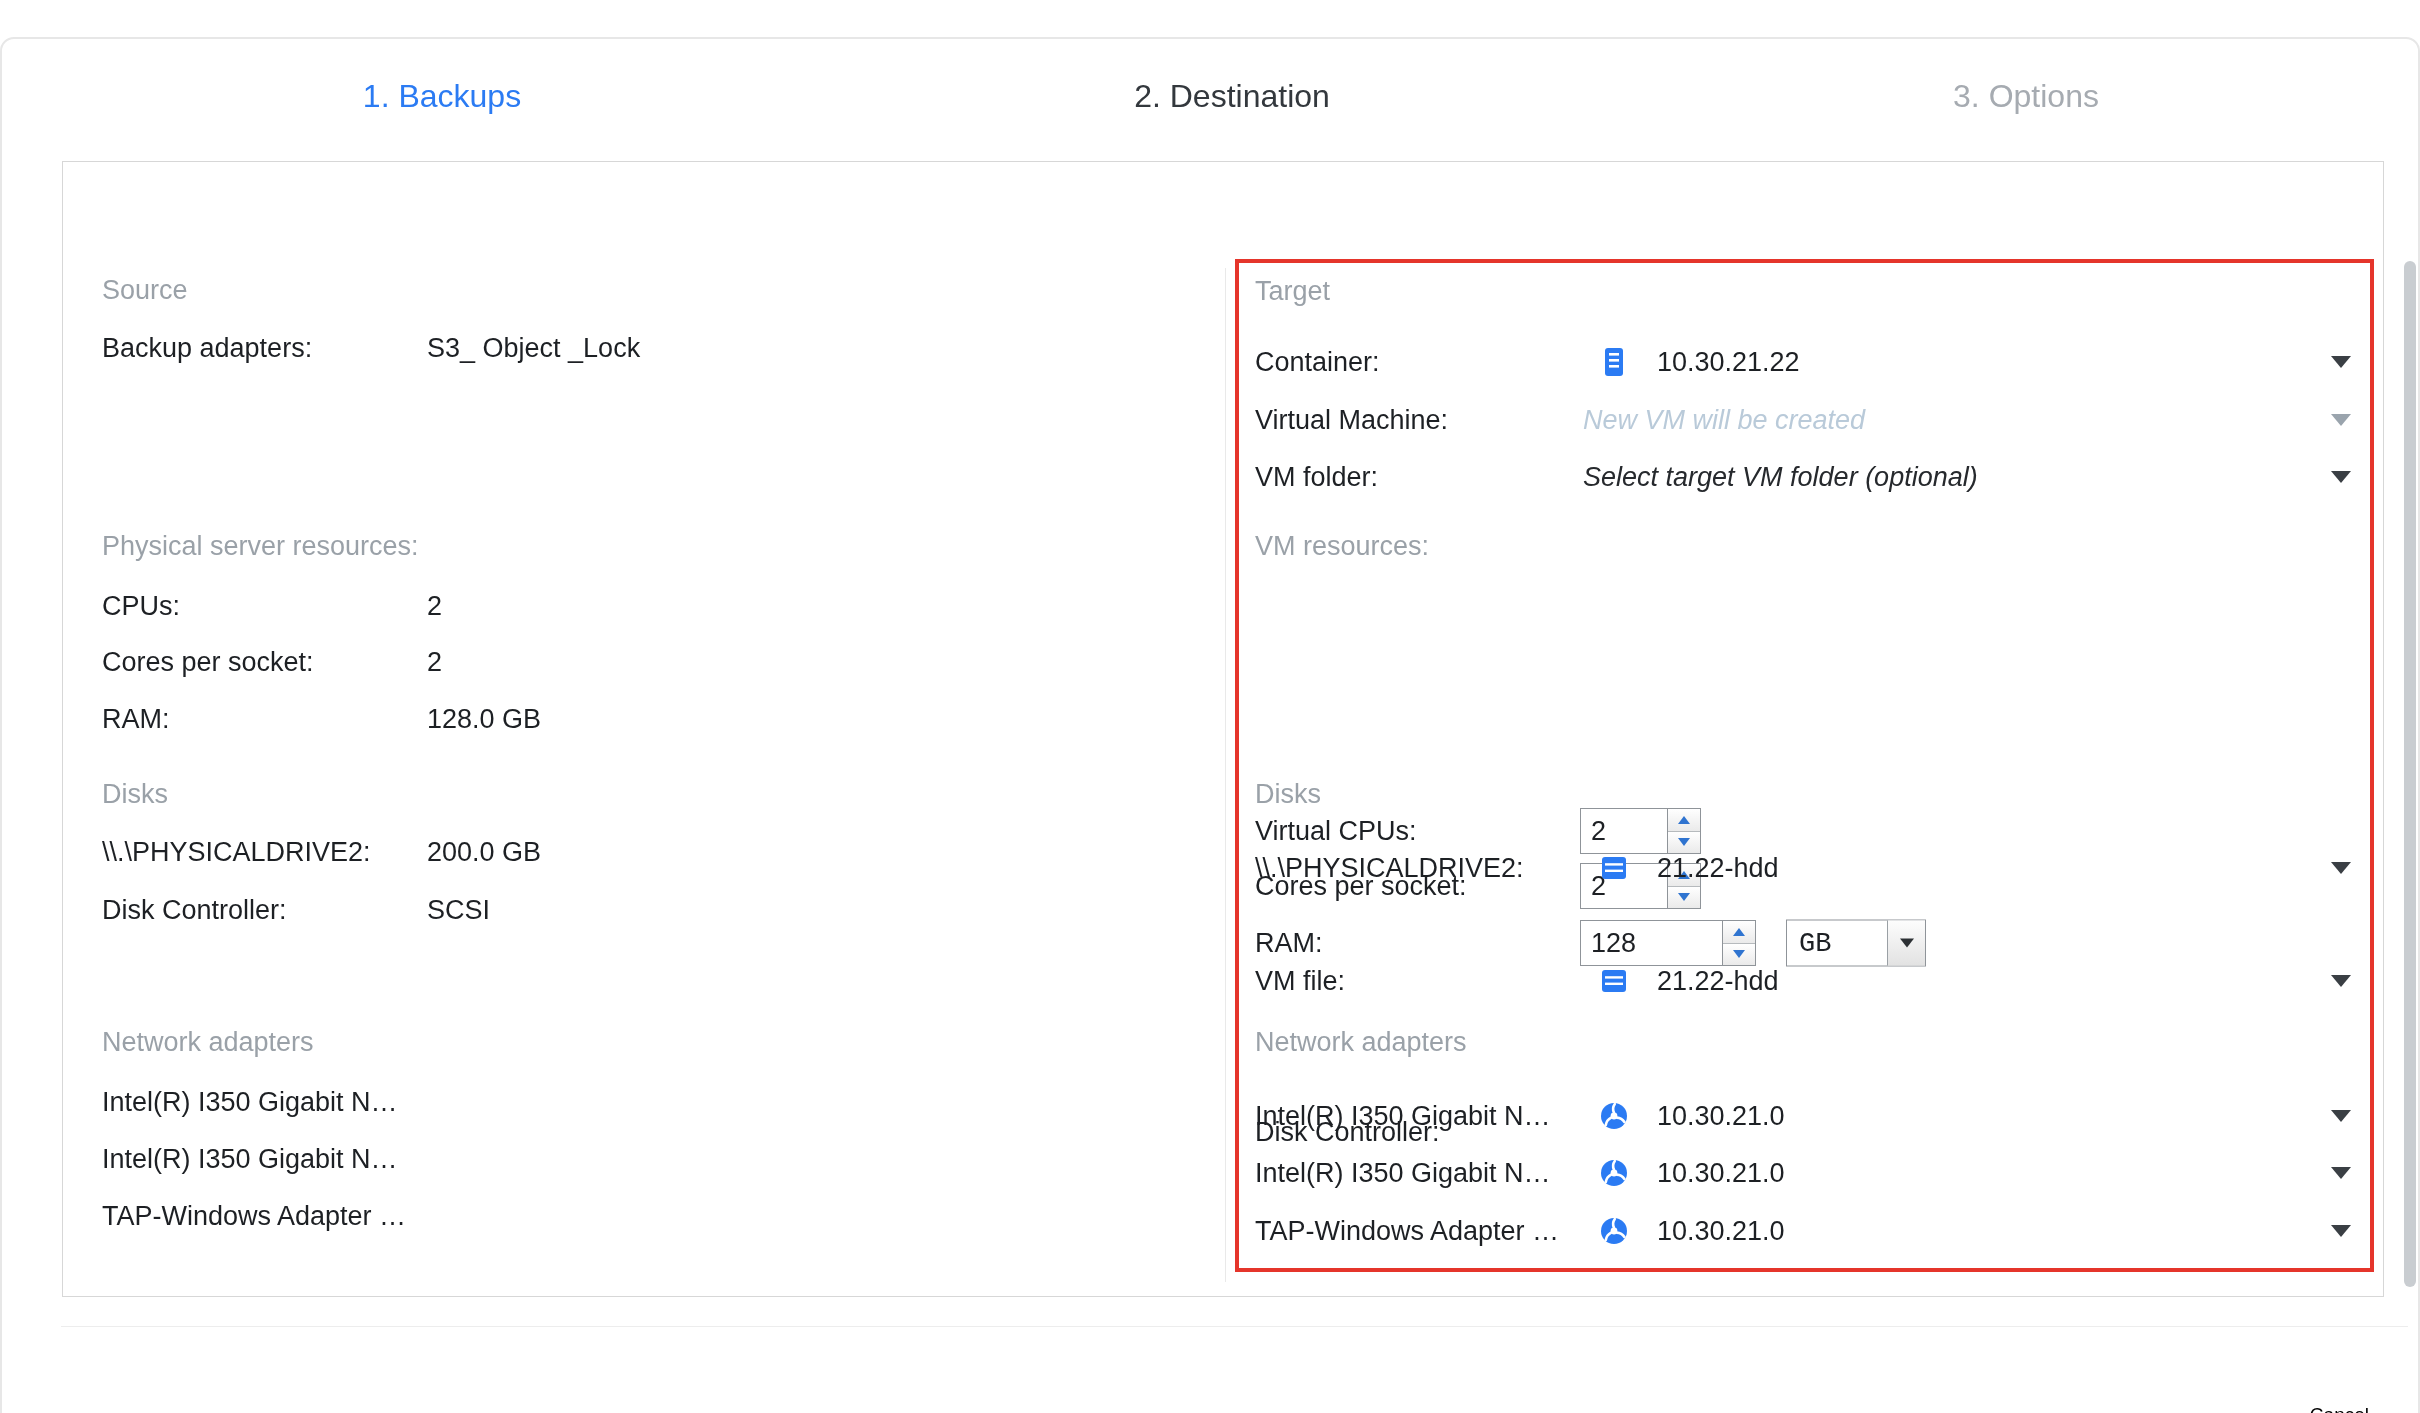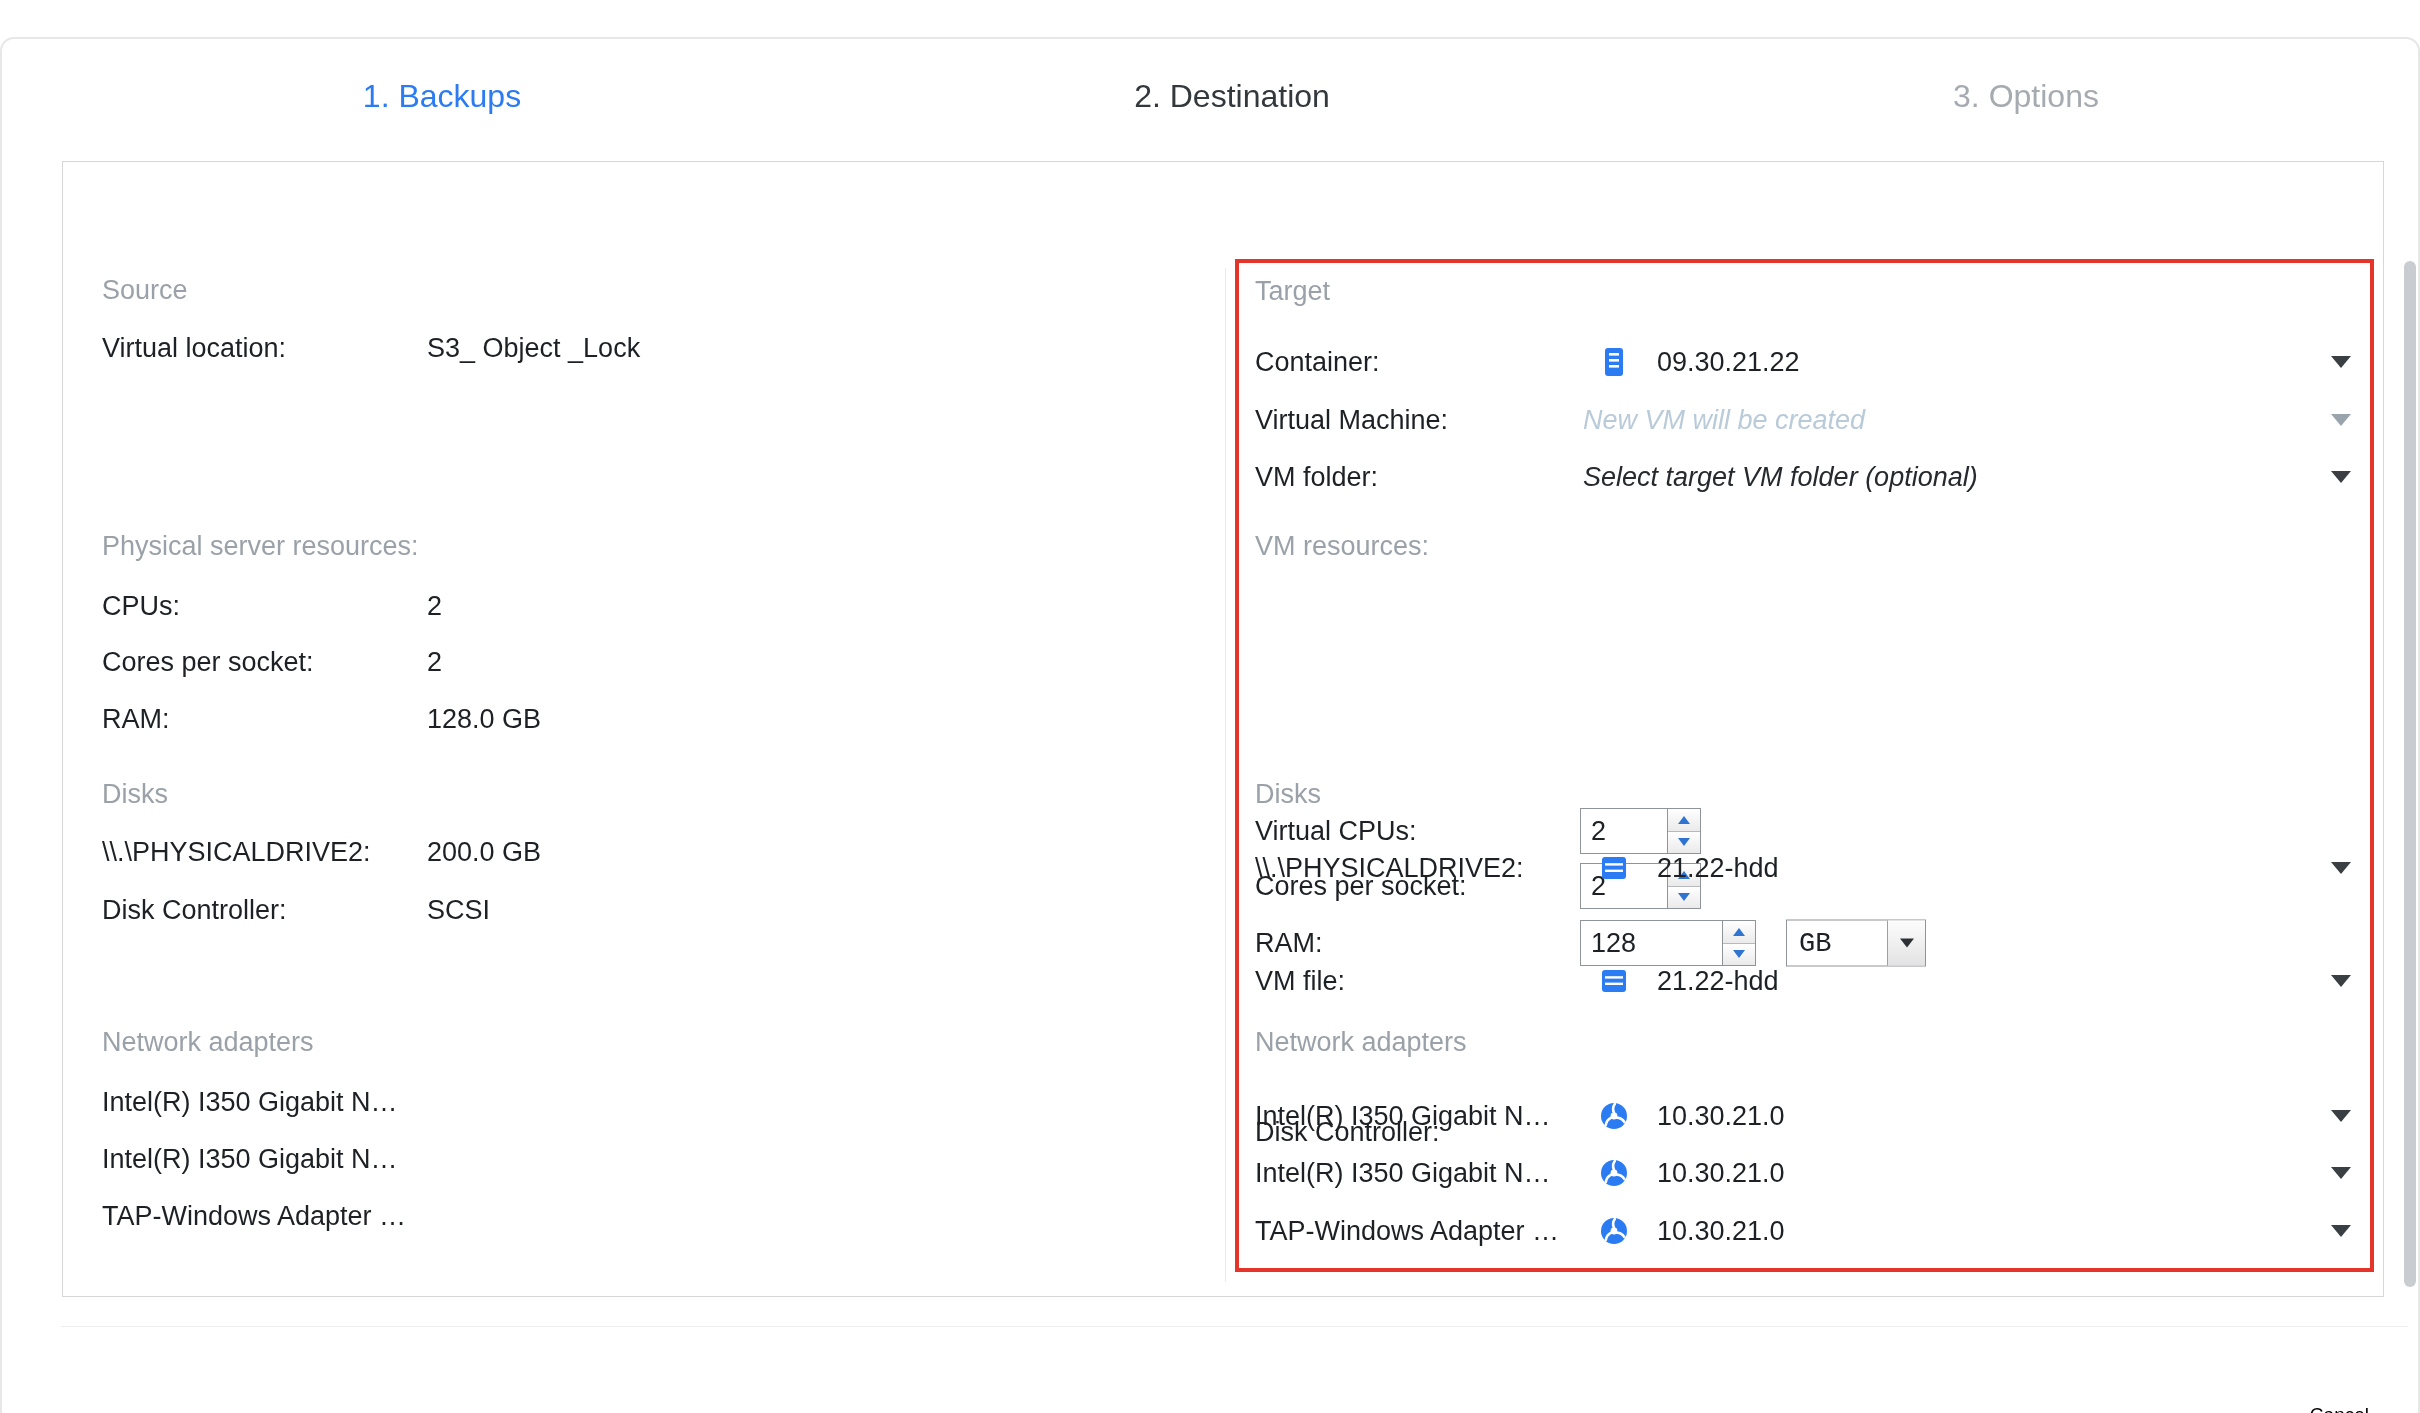--- a/index.html
+++ b/index.html
@@ -85,21 +85,21 @@
   <div class="step step-active" style="left:440px">1. Backups</div>
   <div class="step step-current" style="left:1230px">2. Destination</div>
   <div class="step step-upcoming" style="left:2024px">3. Options</div>
 
   <div class="panel">
 
     <div class="panel-body">
       <div class="col-divider"></div>
 
       <span class="txt heading" style="left:39px; top:36px">Source</span>
-      <span class="txt" style="left:39px;  top:94px">Virtual location:</span>
+      <span class="txt" style="left:39px;  top:94px">Backup adapters:</span>
       <span class="txt" style="left:364px; top:94px">S3_ Object _Lock</span>
 
       <span class="txt heading" style="left:39px; top:292px">Physical server resources:</span>
       <span class="txt" style="left:39px;  top:352px">CPUs:</span>
       <span class="txt" style="left:364px; top:352px">2</span>
       <span class="txt" style="left:39px;  top:408px">Cores per socket:</span>
       <span class="txt" style="left:364px; top:408px">2</span>
       <span class="txt" style="left:39px;  top:465px">RAM:</span>
       <span class="txt" style="left:364px; top:465px">128.0 GB</span>
 
@@ -118,21 +118,21 @@
 
       <span class="txt" style="left:1192px; top:108px">Container:</span>
       <span class="icon34" style="left:1534px; top:108px">
         <svg viewBox="0 0 34 34">
           <rect x="8" y="3" width="18" height="28" rx="3" fill="#2b7bf3"></rect>
           <rect x="12" y="8" width="10" height="2.6" fill="#fff"></rect>
           <rect x="12" y="14" width="10" height="2.6" fill="#fff"></rect>
           <rect x="12" y="20" width="10" height="2.6" fill="#fff"></rect>
         </svg>
       </span>
-      <span class="txt" style="left:1594px; top:108px">09.30.21.22</span>
+      <span class="txt" style="left:1594px; top:108px">10.30.21.22</span>
       <span class="chev" style="left:2268px; top:108px"></span>
 
       <span class="txt" style="left:1192px; top:166px">Virtual Machine:</span>
       <span class="txt italic-light" style="left:1520px; top:166px">New VM will be created</span>
       <span class="chev light" style="left:2268px; top:166px"></span>
 
       <span class="txt" style="left:1192px; top:223px">VM folder:</span>
       <span class="txt italic-dark" style="left:1520px; top:223px">Select target VM folder (optional)</span>
       <span class="chev" style="left:2268px; top:223px"></span>
 

